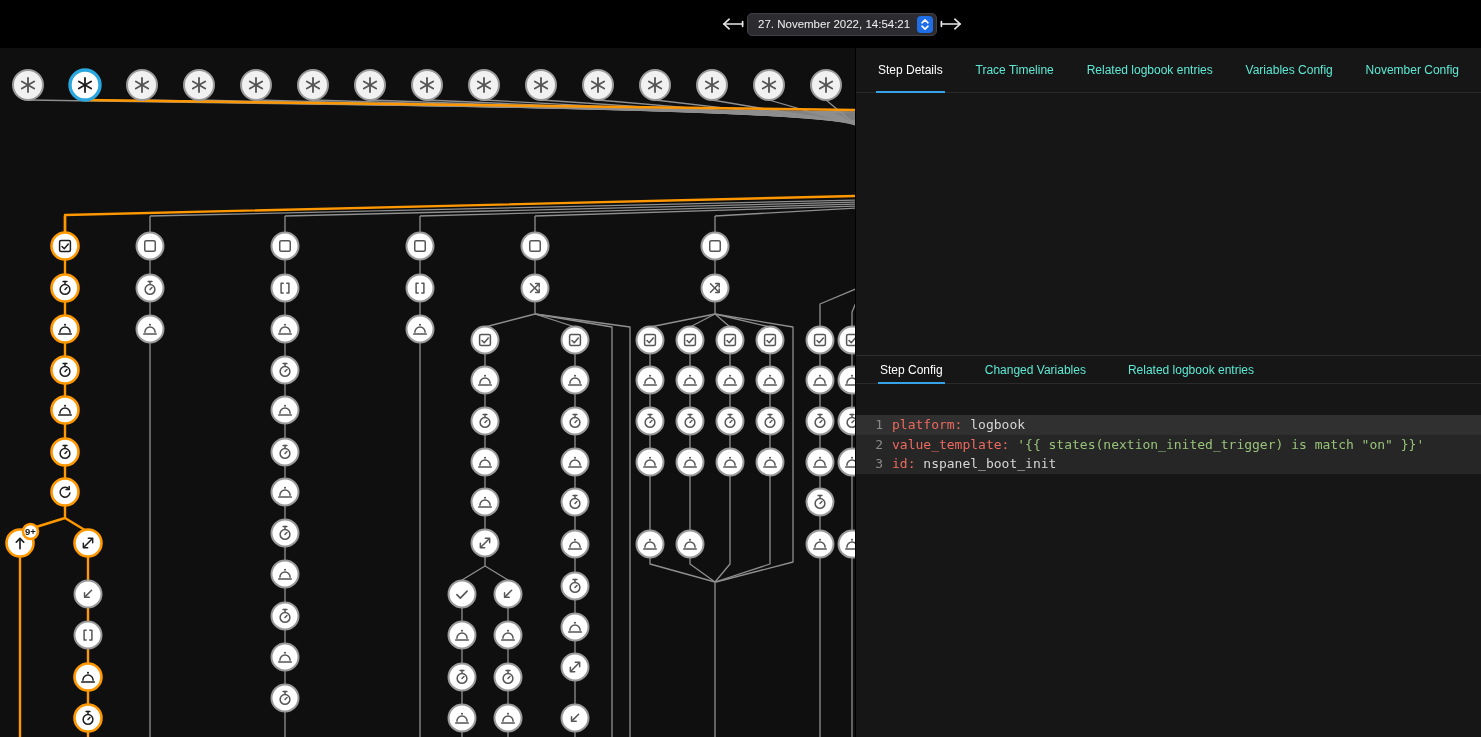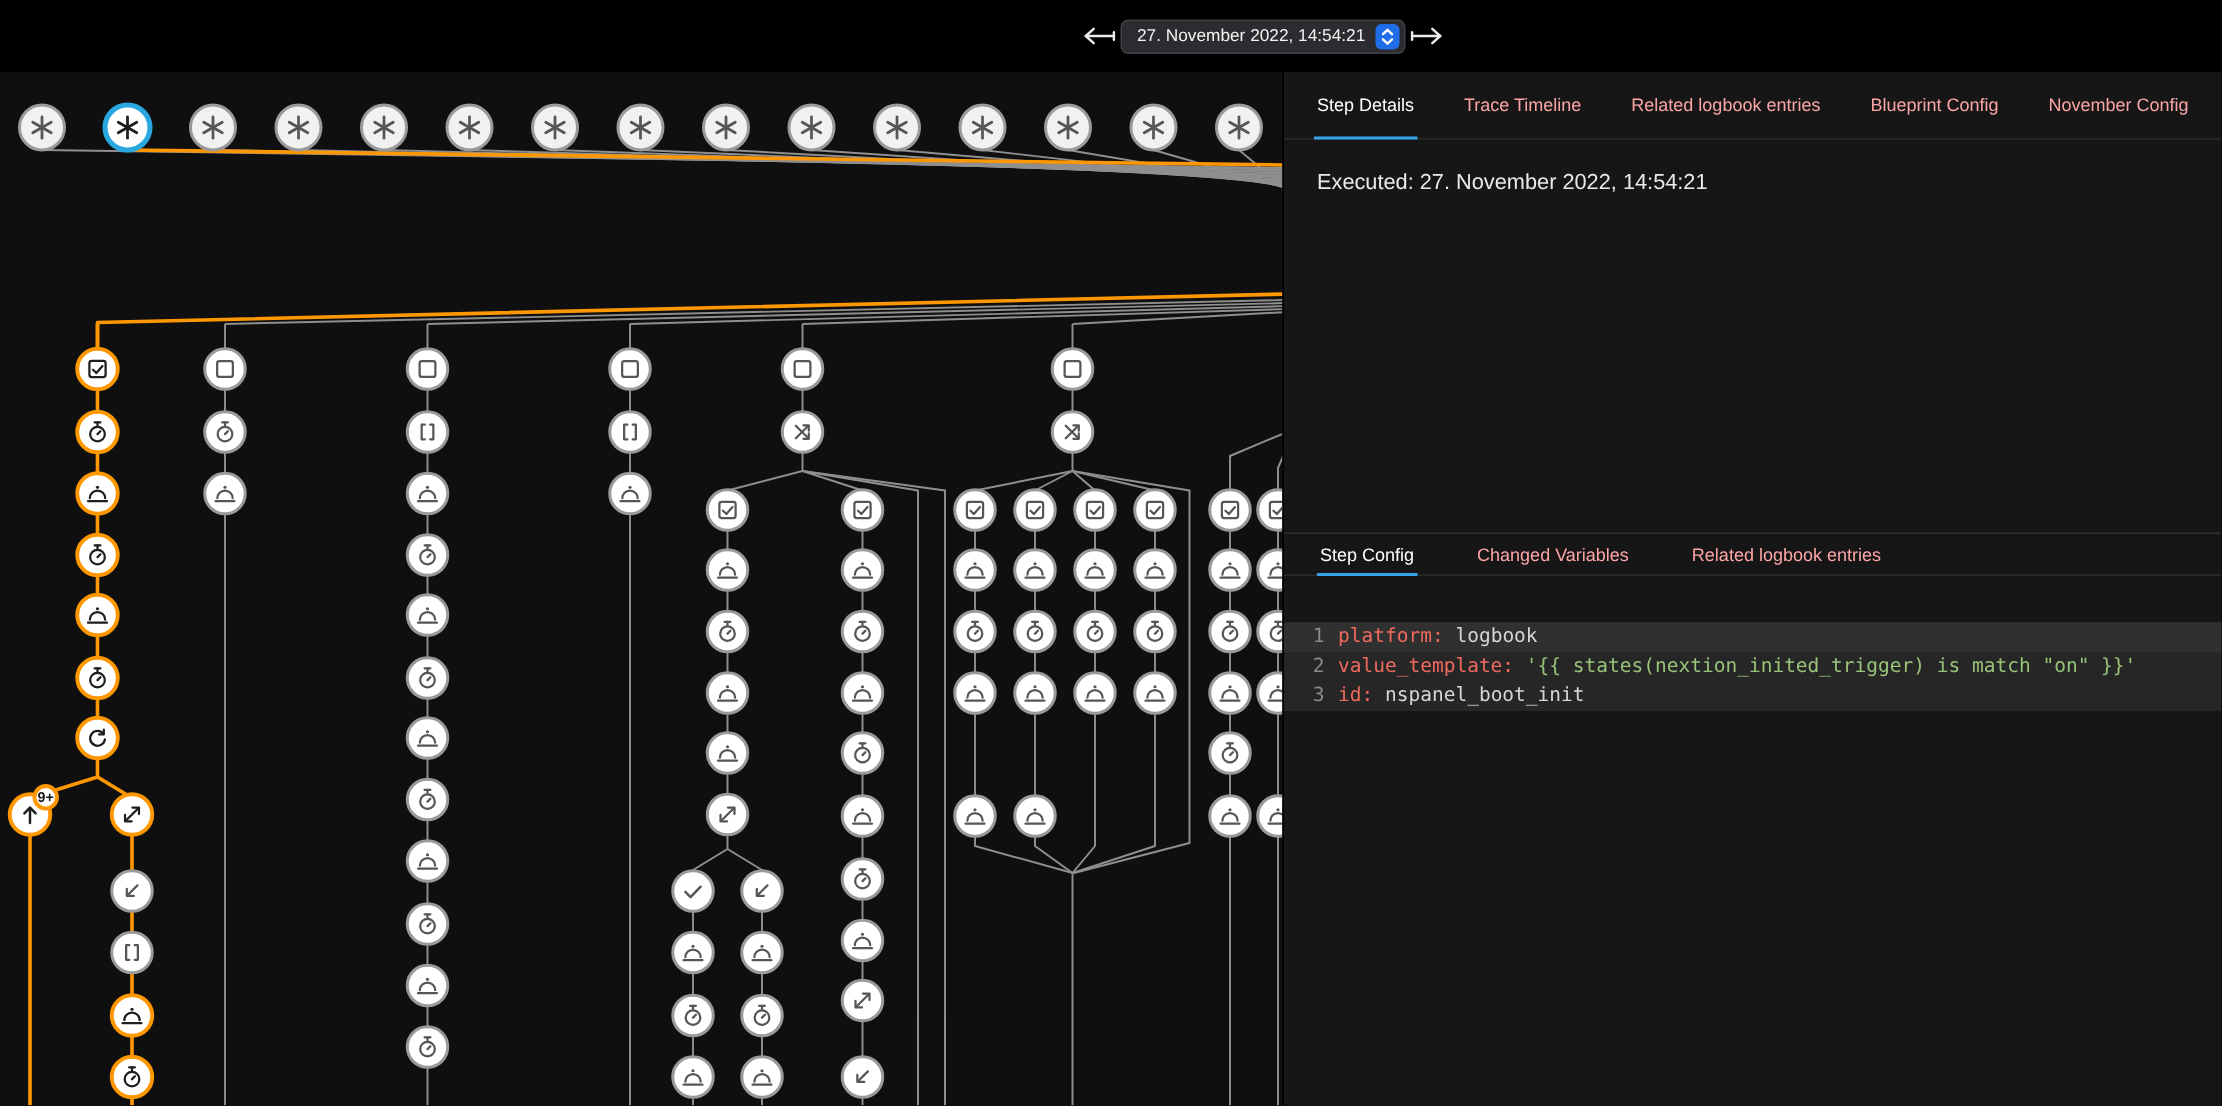--- a/index.html
+++ b/index.html
@@ -37,21 +37,21 @@
   .panel{
     position:absolute;left:855px;top:48px;width:626px;height:689px;box-sizing:border-box;
     background:var(--panel-bg,#161617);border-left:1px solid #000;
     display:flex;flex-direction:column;color:#e6e6e6;
   }
   .panel-top{height:307px;box-sizing:border-box;}
   .panel-bottom{flex:1;display:flex;flex-direction:column;border-top:1px solid #2e2e2e;gap:16px;}
   .tabbar{display:flex;align-items:stretch;box-sizing:border-box;border-bottom:1px solid #2a2a2a;}
   .top-tabs{height:45px;justify-content:space-between;padding:0 20px;}
   .bottom-tabs{height:28px;gap:38px;padding:0 0 0 22px;}
-  .tab{display:flex;align-items:center;padding:0 2px;font-size:12px;color:#fca5a5;cursor:pointer;position:relative;white-space:nowrap;}
+  .tab{display:flex;align-items:center;padding:0 2px;font-size:12px;color:#5eead4;cursor:pointer;position:relative;white-space:nowrap;}
   .tab.active{color:#ffffff;}
   .tab.active::after{content:"";position:absolute;left:0;right:0;bottom:-1px;height:2px;background:var(--accent-blue,#36a3e8);}
   .executed{padding:21px 22px;font-size:14.5px;color:#eaeaea;}
   
   .code{
     margin-top:15px;background:var(--code-bg,#262626);
     font-family:"DejaVu Sans Mono",monospace;font-size:13px;line-height:19.5px;
     color:var(--code-plain,#d6d6d6);
   }
   .code-line{display:flex;}
@@ -654,27 +654,26 @@
         <div class="tab active">
           <span>Step Details</span>
         </div>
         <div class="tab">
           <span>Trace Timeline</span>
         </div>
         <div class="tab">
           <span>Related logbook entries</span>
         </div>
         <div class="tab">
-          <span>Blueprint Config</span>
+          <span>Variables Config</span>
         </div>
         <div class="tab">
           <span>November Config</span>
         </div>
       </div>
-    <div class="executed">Executed: 27. November 2022, 14:54:21</div>
   </div>
   <div class="panel-bottom">
     <div class="tabbar bottom-tabs" id="config-tabs">
         <div class="tab active">
           <span>Step Config</span>
         </div>
         <div class="tab">
           <span>Changed Variables</span>
         </div>
         <div class="tab">

